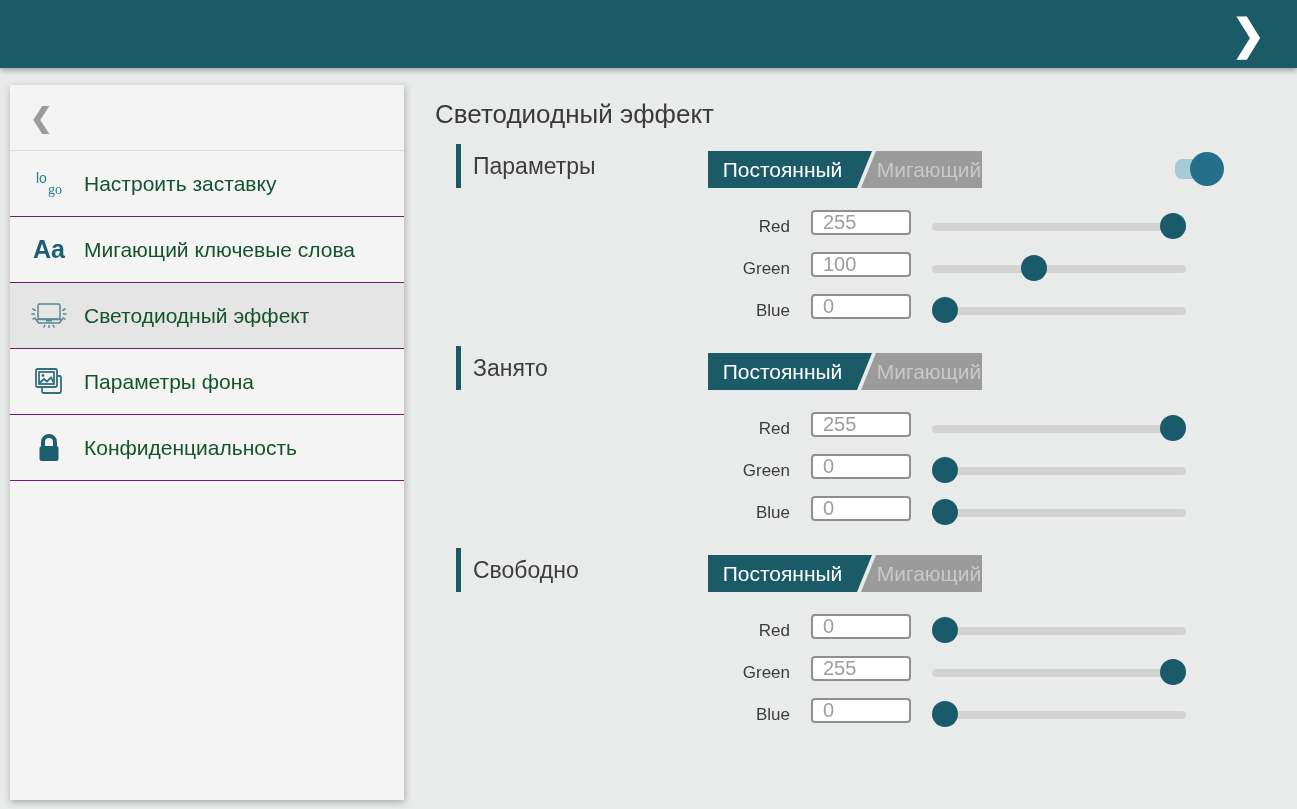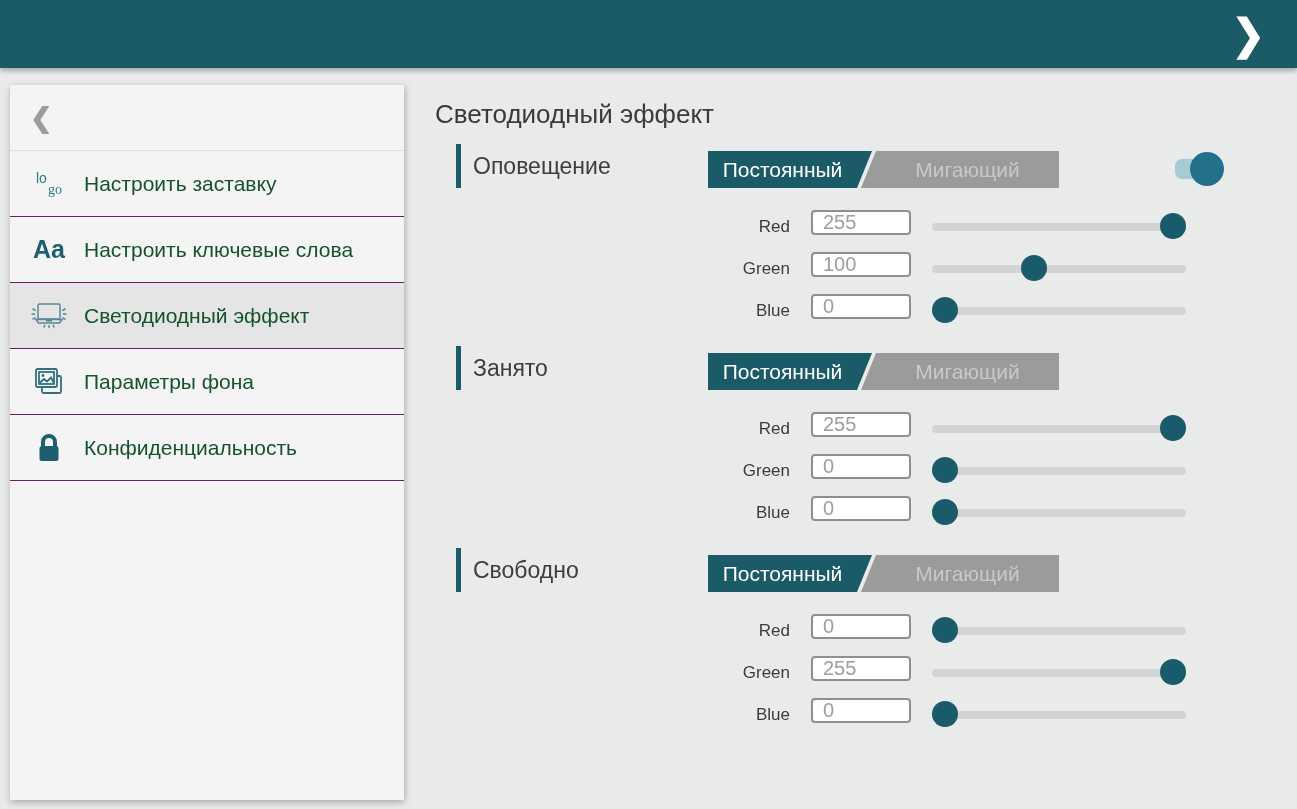--- a/index.html
+++ b/index.html
@@ -56,21 +56,21 @@
 
   
   .main { position:absolute; left:435px; top:96px; width:862px; }
   .main-title { font-size:26px; color:#3a3a3a; line-height:36px; margin-bottom:12px; }
 
   .led-section { padding-left:21px; margin-bottom:19px; }
   .section-header { position:relative; height:44px; display:flex; align-items:center; }
   .accent-bar { width:5px; height:44px; background:var(--accent,#1b5b68); margin-right:12px; flex:none; }
   .section-name { font-size:23px; color:#3d3d3d; }
 
-  .mode-toggle { position:absolute; left:252px; top:7px; width:351px; height:37px; }
+  .mode-toggle { position:absolute; left:252px; top:7px; width:274px; height:37px; }
   .mode-opt { position:absolute; top:0; bottom:0; display:flex; align-items:center; justify-content:center; cursor:pointer; }
   .mode-constant {
     left:0; width:164px;
     background:var(--accent,#1b5b68); color:#fff;
     clip-path:polygon(0 0, 100% 0, calc(100% - 15px) 100%, 0 100%);
     padding-right:15px;
   }
   .mode-blinking {
     left:153px; right:0;
     background:#9b9b9b; color:#c8c8c8;
@@ -121,21 +121,21 @@
     <span class="item-icon">
       <span class="logo-glyph">lo<span class="l2">go</span></span>
     </span>
     <span class="item-label">Настроить заставку</span>
   </div>
 
   <div class="sidebar-item">
     <span class="item-icon">
       <span class="aa-glyph">Aa</span>
     </span>
-    <span class="item-label">Настроить ключевые слова</span>
+    <span class="item-label">Мигающий ключевые слова</span>
   </div>
 
   <div class="sidebar-item selected">
     <span class="item-icon">
       <svg width="38" height="32" viewBox="0 0 38 32" fill="none" stroke="#5a8694" stroke-width="1.5" stroke-linecap="round">
         <rect x="8" y="4" width="22" height="15" rx="1.5"></rect>
         <path d="M6 19.5 h26 l-2.5 3.5 h-21 z"></path>
         <rect x="16" y="20" width="6" height="1.6" fill="#5a8694" stroke="none"></rect>
         <path d="M3 9 l2.2 1.4 M2 14 h2.6 M3 19 l2.2 -1 M35 9 l-2.2 1.4 M36 14 h-2.6 M35 19 l-2.2 -1 M14 27 l.8 -1.6 M19 27.6 v-1.8 M24 27 l-.8 -1.6"></path>
       </svg>
@@ -166,21 +166,21 @@
     <span class="item-label">Конфиденциальность</span>
   </div>
 </div>
 
 <div class="main">
   <div class="main-title">Светодиодный эффект</div>
   <div id="sections">
   <section class="led-section">
     <div class="section-header">
       <div class="accent-bar"></div>
-      <div class="section-name">Оповещение</div>
+      <div class="section-name">Параметры</div>
       <div class="mode-toggle">
         <div class="mode-opt mode-constant">
               <span class="mode-text">Постоянный</span>
             </div>
         <div class="mode-opt mode-blinking">
               <span class="mode-text">Мигающий</span>
             </div>
       </div>
       <div class="switch">
         <div class="switch-track"></div>

